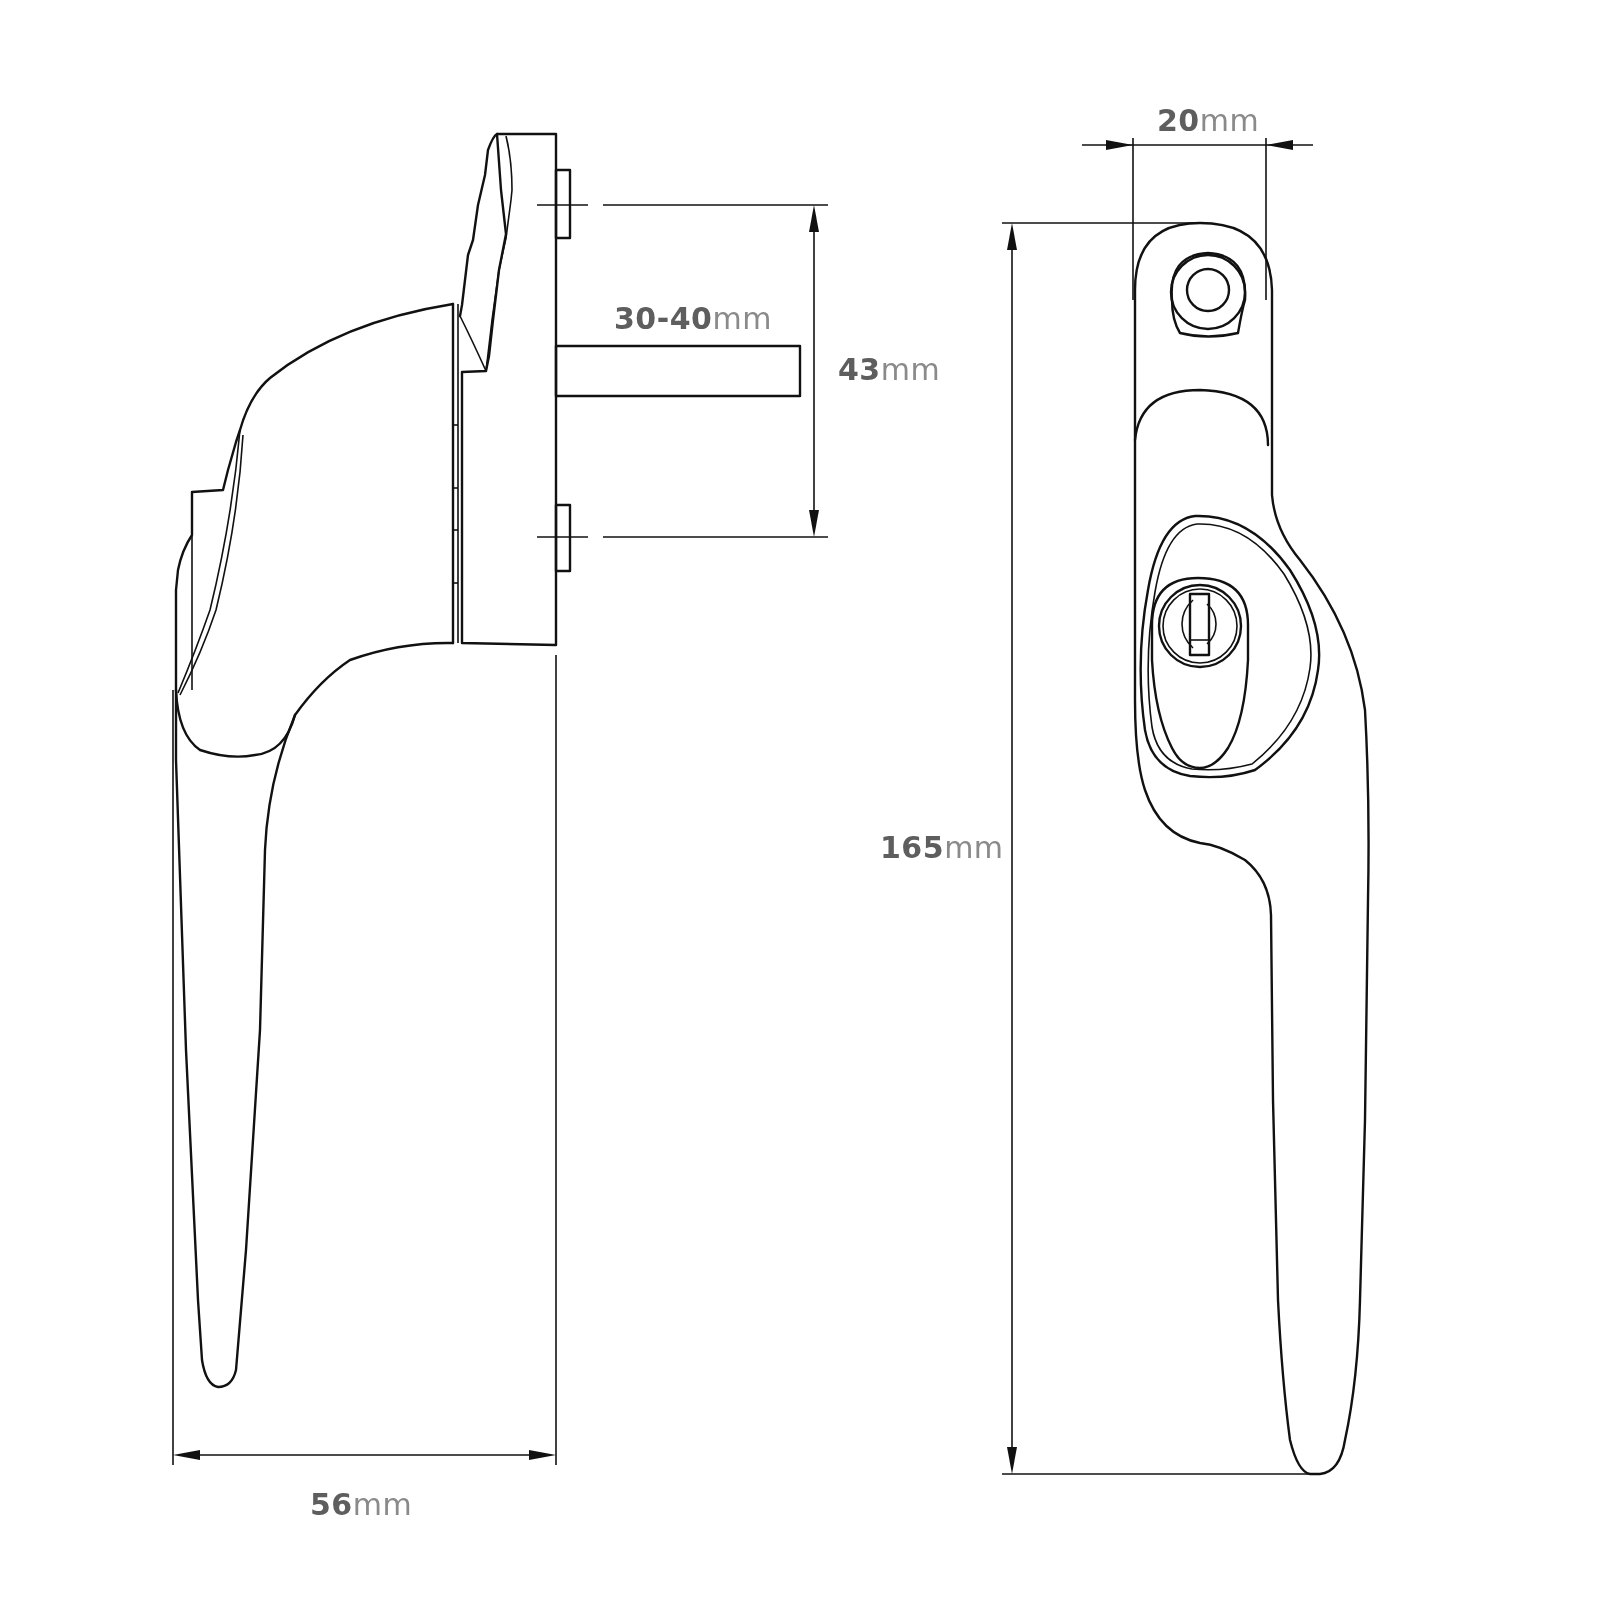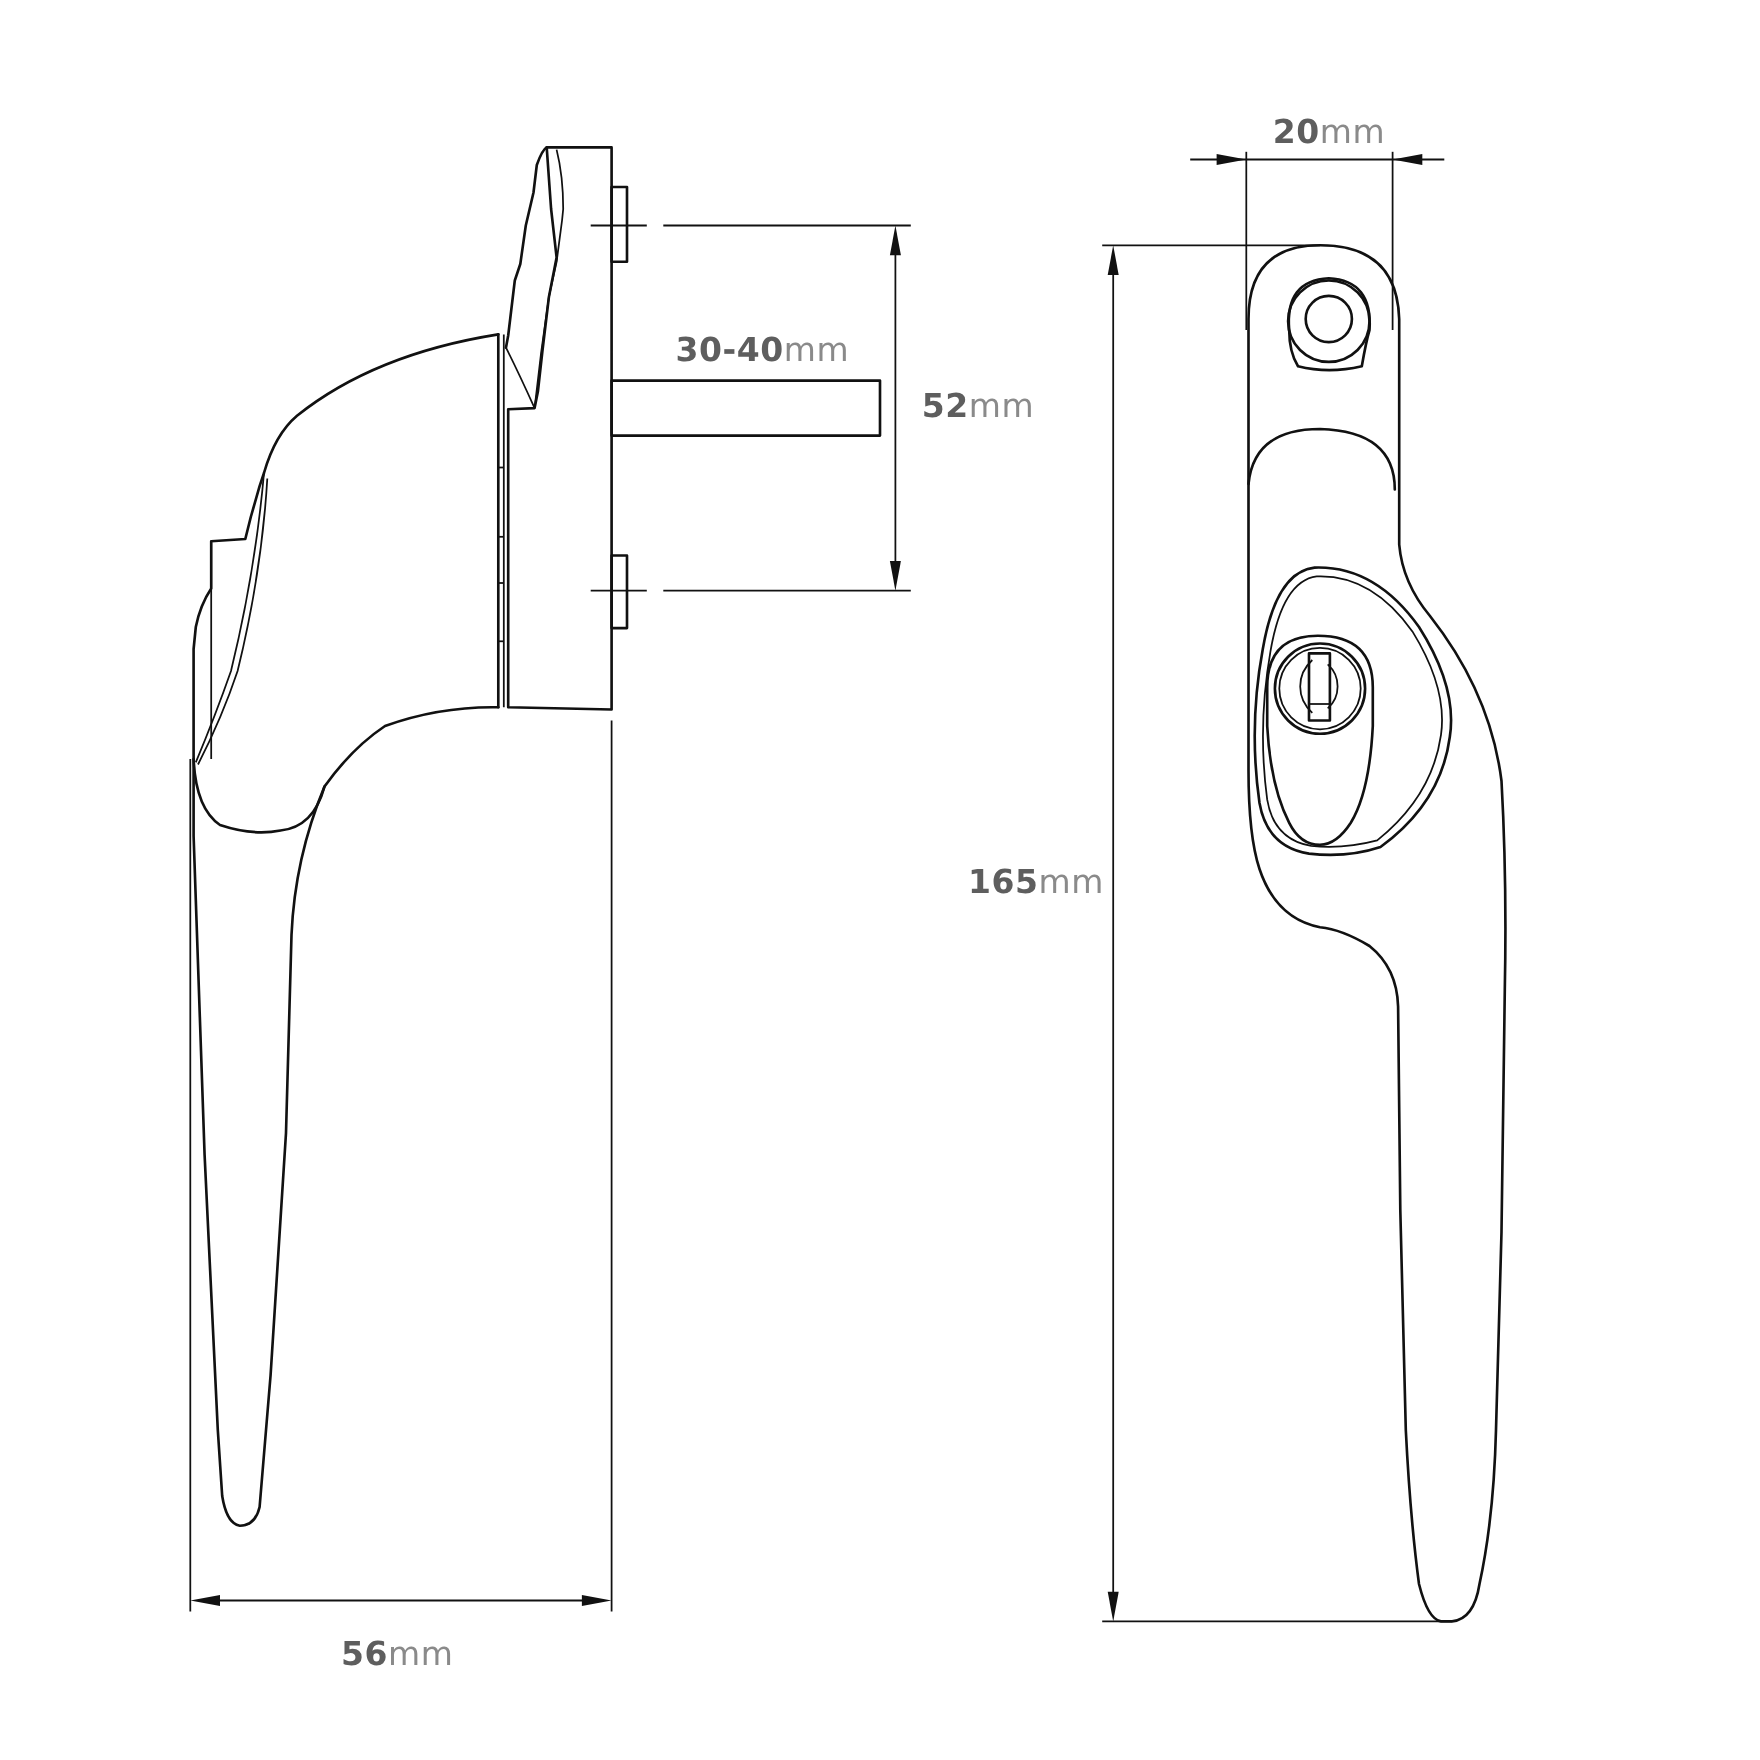--- a/index.html
+++ b/index.html
@@ -115,22 +115,22 @@
 
 <div class="dim-label" style="left:310px; top:1490px;">
   <span class="val">56</span><span class="unit">mm</span>
 </div>
 
 <div class="dim-label" style="left:614px; top:304px;text-align:center;">
   <span class="val">30-40</span><span class="unit">mm</span>
 </div>
 
 <div class="dim-label" style="left:838px; top:355px;">
-  <span class="val">52</span><span class="unit">mm</span>
+  <span class="val">43</span><span class="unit">mm</span>
 </div>
 
 <div class="dim-label" style="left:1157px; top:106px;">
   <span class="val">20</span><span class="unit">mm</span>
 </div>
 
-<div class="dim-label" style="left:880px; top:788px;">
+<div class="dim-label" style="left:880px; top:833px;">
   <span class="val">165</span><span class="unit">mm</span>
 </div>
 
 </body></html>

